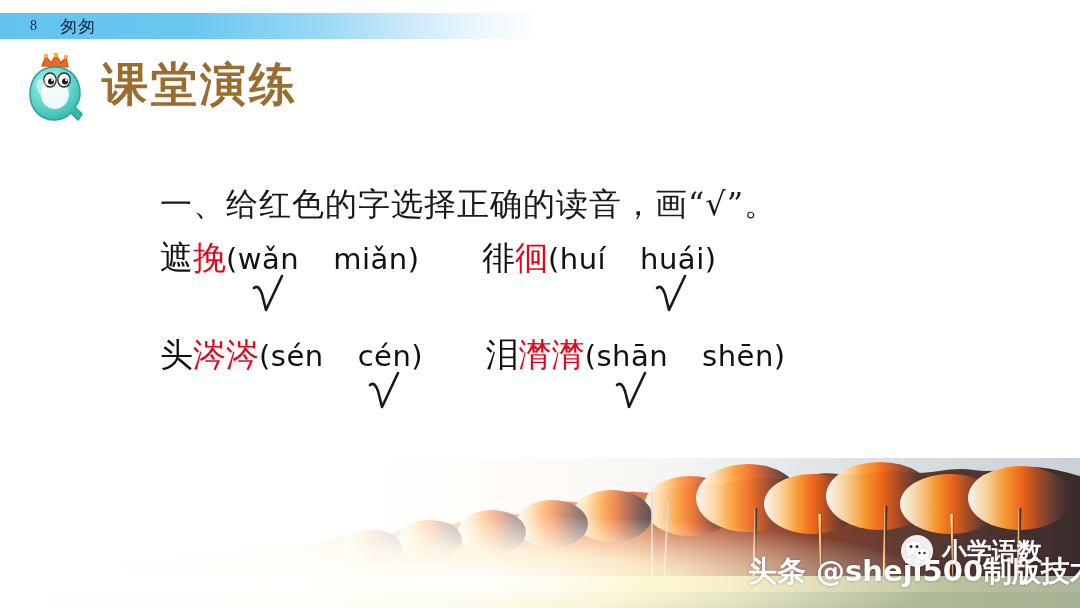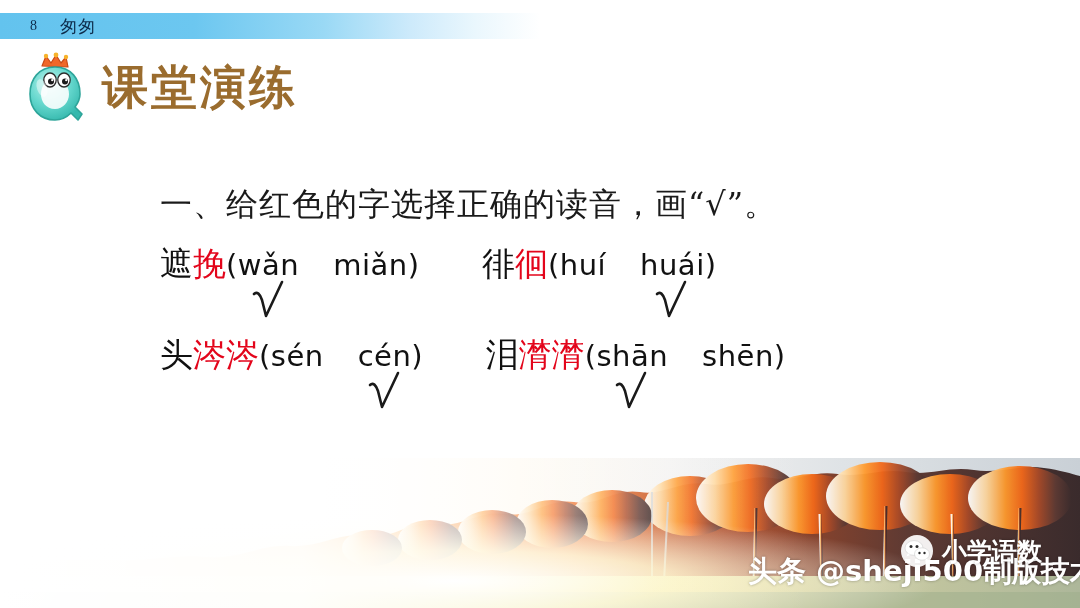--- a/index.html
+++ b/index.html
@@ -21,34 +21,34 @@
     font-size:14px;color:#0d2b4a;letter-spacing:1px;
   }
   .topbar-num{font-size:14px;}
   .topbar-title{font-size:17px;}
 
   
   .heading{position:absolute;left:22px;top:52px;display:flex;align-items:center;gap:14px;}
   .mascot{position:relative;width:66px;height:72px;}
   .mascot svg{display:block;}
   .heading-text{
-    font-family:Liberation Serif, serif;
+    font-family:Liberation Mono, monospace;
     font-size:46px;font-weight:bold;color:#9a6c2e;letter-spacing:3px;
     line-height:1;text-shadow:0 1px 0 rgba(255,255,255,.6);
   }
 
   
   .prompt{
     position:absolute;left:160px;top:158px;
     font-family:"DejaVu Serif","Liberation Serif",serif;
     font-size:32px;color:#1a1a1a;letter-spacing:1px;white-space:nowrap;margin-top:25px;
   }
 
   .qrow{position:absolute;left:160px;white-space:nowrap;}
-  .qrow.row1{top:242px;}
+  .qrow.row1{top:236px;}
   .qrow.row2{top:333px;}
 
   .qitem{display:inline-block;position:relative;vertical-align:top;}
   .qitem.second{margin-left:58px;}
   .row2 .qitem.second{}
 
   .hanzi{
     font-family:"DejaVu Serif","Liberation Serif",serif;
     font-size:33px;color:#111;letter-spacing:0px;
   }

